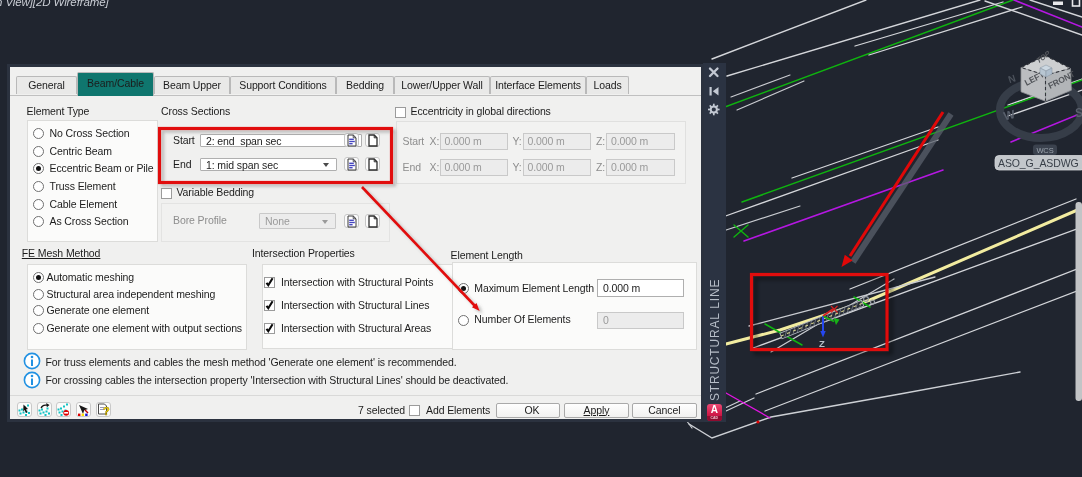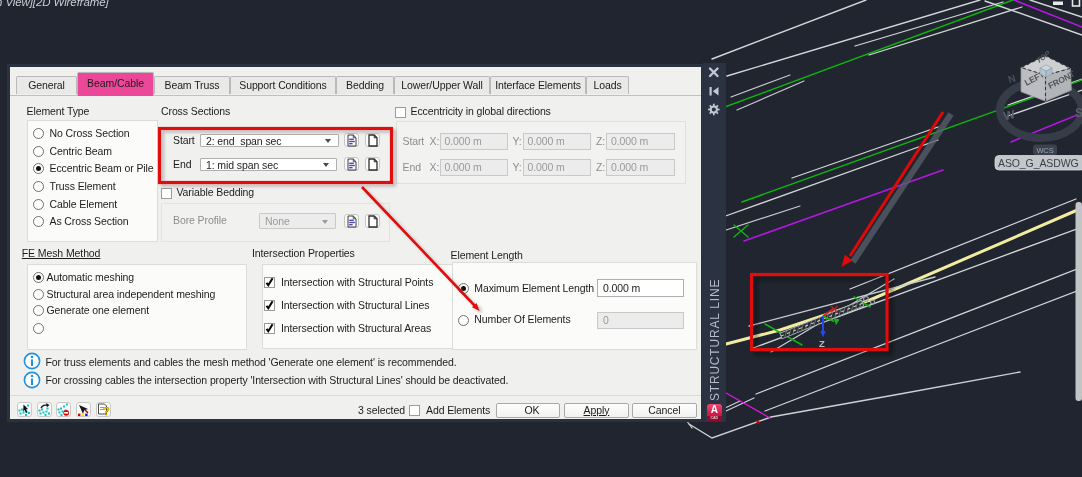--- a/index.html
+++ b/index.html
@@ -7,21 +7,21 @@
        font-family:"Liberation Sans",sans-serif;font-size:10.5px;letter-spacing:-0.1px;color:#1c1c1c;}
   .abs{position:absolute;}
   #page{position:relative;width:1082px;height:477px;}
   
   #dlg{position:absolute;left:7px;top:64px;width:697px;height:358px;
        background:#2b323f;z-index:10;}
   #dlgin{position:absolute;left:3px;top:3px;width:691px;height:352px;background:#f0f0ef;}
   .tab{position:absolute;top:8.5px;height:18.5px;background:#e9e9e8;border:1px solid #b9b9b9;
        border-bottom:none;box-sizing:border-box;text-align:center;line-height:17.5px;
        border-top-left-radius:2px;border-top-right-radius:2px;color:#1c1c1c;}
-  .tab.act{top:4.8px;height:24.3px;background:#ec4899;line-height:21px;z-index:3;}
+  .tab.act{top:4.8px;height:24.3px;background:#0f766e;line-height:21px;z-index:3;}
   #tabline{position:absolute;left:0;top:27.5px;width:691px;height:1px;background:#c0c0c0;}
   .gb{position:absolute;background:#fbfbfa;border:1px solid #dcdcda;box-sizing:border-box;}
   .lbl{position:absolute;white-space:nowrap;color:#1c1c1c;line-height:13px;}
   .glbl{position:absolute;white-space:nowrap;color:#8d8d8d;line-height:13px;}
   .radio{position:absolute;width:11px;height:11px;border:1px solid #707070;border-radius:50%;
          background:#fff;box-sizing:border-box;}
   .radio.sel:after{content:"";position:absolute;left:2px;top:2px;width:5px;height:5px;
          border-radius:50%;background:#111;}
   .cb{position:absolute;width:11px;height:11px;border:1px solid #9b9b9b;background:#fff;
       box-sizing:border-box;}
@@ -206,21 +206,21 @@
     <div style="position:absolute;left:0;top:0;width:100%;text-align:center;font-size:10px;font-weight:bold;color:#fff;line-height:12px;">A</div>
     <div style="position:absolute;left:0;bottom:0;width:100%;height:5px;background:#8f0c2f;text-align:center;font-size:3.5px;font-weight:bold;color:#f5c2cf;line-height:5px;">CAD</div>
   </div>
 </div>
 
 <div id="dlg">
       <div id="dlgin">
   <div id="tabline"></div>
   <div class="tab" style="left:6px;width:61px;">General</div>
   <div class="tab act" style="left:67px;width:77px;">Beam/Cable</div>
-  <div class="tab" style="left:144px;width:76px;">Beam Truss</div>
+  <div class="tab" style="left:144px;width:76px;">Beam Upper</div>
   <div class="tab" style="left:220px;width:106px;">Support Conditions</div>
   <div class="tab" style="left:326px;width:58px;">Bedding</div>
   <div class="tab" style="left:384px;width:96px;">Lower/Upper Wall</div>
   <div class="tab" style="left:480px;width:96px;">Interface Elements</div>
   <div class="tab" style="left:576px;width:43px;">Loads</div>
 
   <div class="lbl" style="left:16.5px;top:38px;">Element Type</div>
   <div class="lbl" style="left:151px;top:38px;">Cross Sections</div>
   <div class="cb" style="left:384.5px;top:40px;"></div>
   <div class="lbl" style="left:400.5px;top:38px;">Eccentricity in global directions</div>
@@ -233,21 +233,21 @@
   <div class="radio sel" style="left:22.5px;top:96.3px;"></div>
         <div class="lbl" style="left:39.5px;top:95.3px;">Eccentric Beam or Pile</div>
   <div class="radio" style="left:22.5px;top:114px;"></div>
         <div class="lbl" style="left:39.5px;top:113px;">Truss Element</div>
   <div class="radio" style="left:22.5px;top:131.5px;"></div>
         <div class="lbl" style="left:39.5px;top:130.5px;">Cable Element</div>
   <div class="radio" style="left:22.5px;top:149px;"></div>
         <div class="lbl" style="left:39.5px;top:148px;">As Cross Section</div>
 
   <div class="lbl" style="left:163px;top:66.5px;">Start</div>
-  <div class="combo" style="left:190px;top:66.8px;width:139px;height:13px;">
+  <div class="combo" style="left:190px;top:66.8px;width:162px;height:13px;">
           <span class="tx">2: end&nbsp; span sec</span>
           <span class="arr" style="right:7px;top:4.5px;"></span>
         </div>
   <div class="lbl" style="left:163px;top:90.7px;">End</div>
   <div class="combo" style="left:190px;top:90.6px;width:137px;height:13px;">
           <span class="tx">1: mid span sec</span>
           <span class="arr" style="right:7px;top:4.5px;"></span>
         </div>
   <div class="pbtn" style="left:333.5px;top:65.5px;">
           <svg width="13" height="13" style="position:absolute;left:0px;top:0px;">
@@ -323,20 +323,21 @@
 
   <div class="lbl" style="left:11.8px;top:180px;text-decoration:underline;">FE Mesh Method</div>
   <div class="gb" style="left:16.5px;top:197px;width:220px;height:85.5px;"></div>
   <div class="radio sel" style="left:22.5px;top:204.5px;"></div>
         <div class="lbl" style="left:36.5px;top:203.5px;">Automatic meshing</div>
   <div class="radio" style="left:22.5px;top:221.8px;"></div>
         <div class="lbl" style="left:36.5px;top:220.8px;">Structural area independent meshing</div>
   <div class="radio" style="left:22.5px;top:238.3px;"></div>
         <div class="lbl" style="left:36.5px;top:237.3px;">Generate one element</div>
   <div class="radio" style="left:22.5px;top:256px;"></div>
+        <div class="lbl" style="left:36.5px;top:255px;">Generate one element with output sections</div>
 
   <div class="lbl" style="left:242px;top:180px;">Intersection Properties</div>
   <div class="gb" style="left:252px;top:196.7px;width:198.4px;height:85.8px;"></div>
   <div class="cb ck" style="left:253.5px;top:209.5px;">
           <svg width="11" height="11" style="position:absolute;left:-1px;top:-1px;">
             <polyline points="2.5,5.8 4.3,8.2 8.6,1.2" stroke="#0a0a0a" stroke-width="2.1" fill="none"></polyline>
           </svg>
         </div>
         <div class="lbl" style="left:271px;top:208.5px;">Intersection with Structural Points</div>
   <div class="cb ck" style="left:253.5px;top:233px;">
@@ -368,21 +369,21 @@
         </svg>
   <div class="lbl" style="left:35.5px;top:288.8px;">For truss elements and cables the mesh method 'Generate one element' is recommended.</div>
   <svg class="abs" style="left:12.5px;top:304px;" width="18" height="18">
           <circle cx="9" cy="9" r="7.6" fill="#fff" stroke="#2191e2" stroke-width="1.6"></circle>
           <rect x="8" y="7.5" width="2" height="6.5" fill="#2191e2"></rect>
           <circle cx="9" cy="5" r="1.3" fill="#2191e2"></circle>
         </svg>
   <div class="lbl" style="left:35.5px;top:307px;">For crossing cables the intersection property 'Intersection with Structural Lines' should be deactivated.</div>
 
   <div class="abs" style="left:0;top:327.5px;width:691px;height:1px;background:#d9d9d8;"></div>
-  <div class="lbl" style="left:348px;top:336.5px;">3 selected</div>
+  <div class="lbl" style="left:348px;top:336.5px;">7 selected</div>
   <div class="cb" style="left:398.5px;top:337.5px;"></div>
   <div class="lbl" style="left:416px;top:336.5px;">Add Elements</div>
   <div class="btn" style="left:486px;top:335.5px;width:64px;padding-left:8px;">OK</div>
   <div class="btn" style="left:554px;top:335.5px;width:64.8px;text-decoration:underline;">Apply</div>
   <div class="btn" style="left:622px;top:335.5px;width:64.8px;">Cancel</div>
 
   <div class="tbtn" style="left:7px;top:335px;">
           <svg width="13" height="13" style="position:absolute;left:0;top:0;">
             <g fill="#13c3c3">
               <rect x="0.5" y="6.5" width="2" height="2"></rect>

